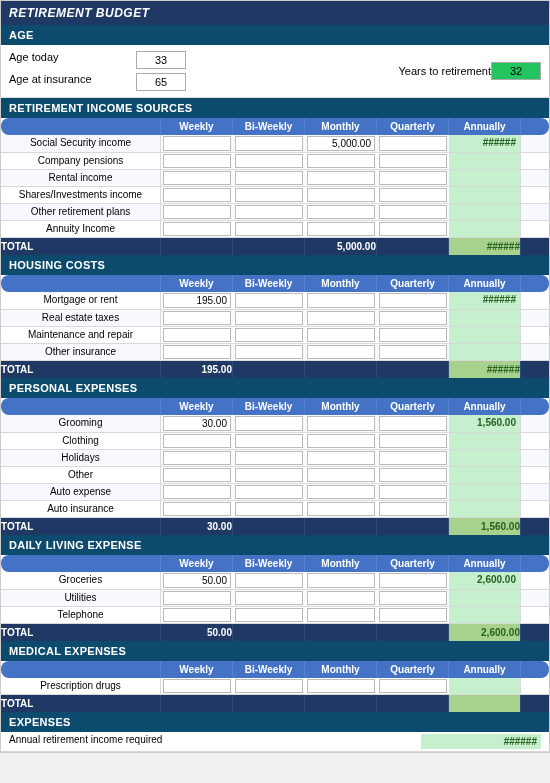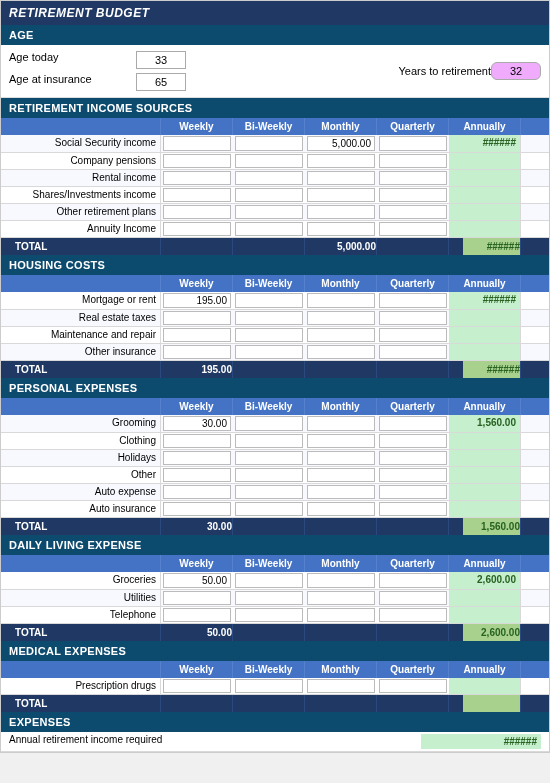--- a/index.html
+++ b/index.html
@@ -34,20 +34,21 @@
       padding: 4px 8px;
       letter-spacing: 0.3px;
     }
     .col-header-row {
       display: grid;
       grid-template-columns: 160px 72px 72px 72px 72px 72px;
       background: #4472c4;
       color: #fff;
       font-weight: bold;
       font-size: 10px;
+      border-radius: 8px;
     }
     .col-header-row .ch {
       padding: 3px 4px;
       text-align: center;
       border-right: 1px solid #5580cc;
     }
     .col-header-row .ch:first-child {
       text-align: left;
     }
     .data-row {
@@ -59,21 +60,21 @@
     .data-row:nth-child(even) {
       background: #f7f9ff;
     }
     .data-row .dc {
       padding: 2px 4px;
       border-right: 1px solid #d9d9d9;
       text-align: right;
       font-size: 10px;
     }
     .data-row .dc:first-child {
-      text-align: right;
+      text-align: center;
       font-size: 10px;
     }
     .data-row .dc.input-cell {
       background: #fff;
       border: 1px solid #bbb;
       margin: 1px 2px;
       padding: 1px 3px;
       min-height: 14px;
     }
     .data-row .annually-cell {
@@ -90,21 +91,20 @@
       grid-template-columns: 160px 72px 72px 72px 72px 72px;
       background: #1f3864;
       color: #fff;
       font-weight: bold;
       font-size: 10px;
     }
     .total-row .tc {
       padding: 3px 0;
       border-right: 1px solid #2a4a7f;
       text-align: right;
-      margin-left: 14px;
     }
     .total-row .tc:first-child {
       text-align: left;
     }
     .total-row .tc.annually-total {
       background: #a9d18e;
       color: #276221;
     }
     .age-section {
       background: #fff;
@@ -130,22 +130,21 @@
     }
     .age-input {
       border: 1px solid #aaa;
       width: 50px;
       padding: 2px 4px;
       text-align: center;
       font-size: 11px;
       background: #fff;
     }
     .age-input.highlighted {
-      background: #f0abfc;
-      border-radius: 6px;
+      background: #22c55e;
     }
     .years-block {
       display: flex;
       align-items: center;
       gap: 0;
       font-size: 11px;
       flex: 1;
       justify-content: flex-end;
     }
     .summary-section {

